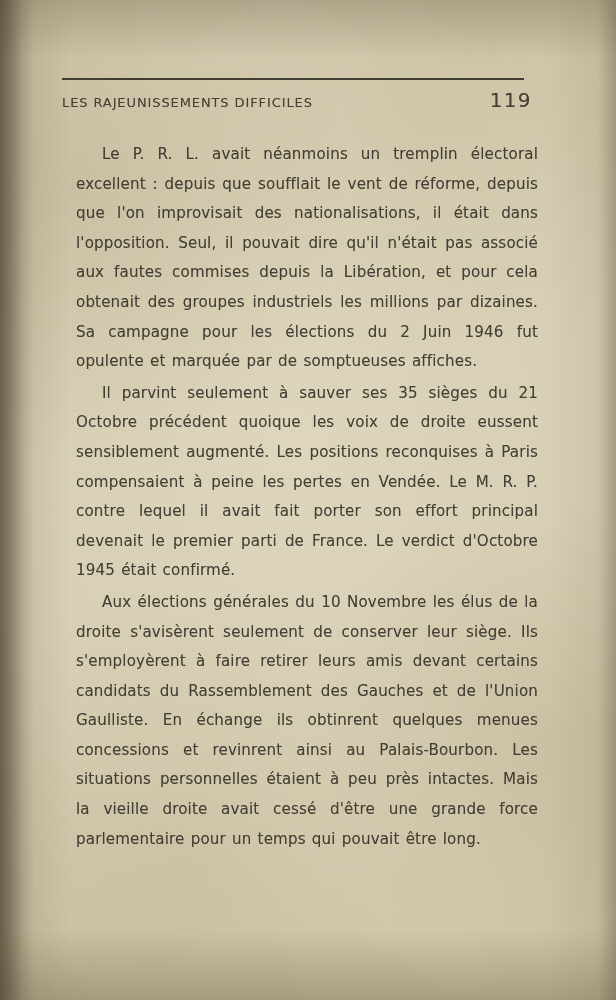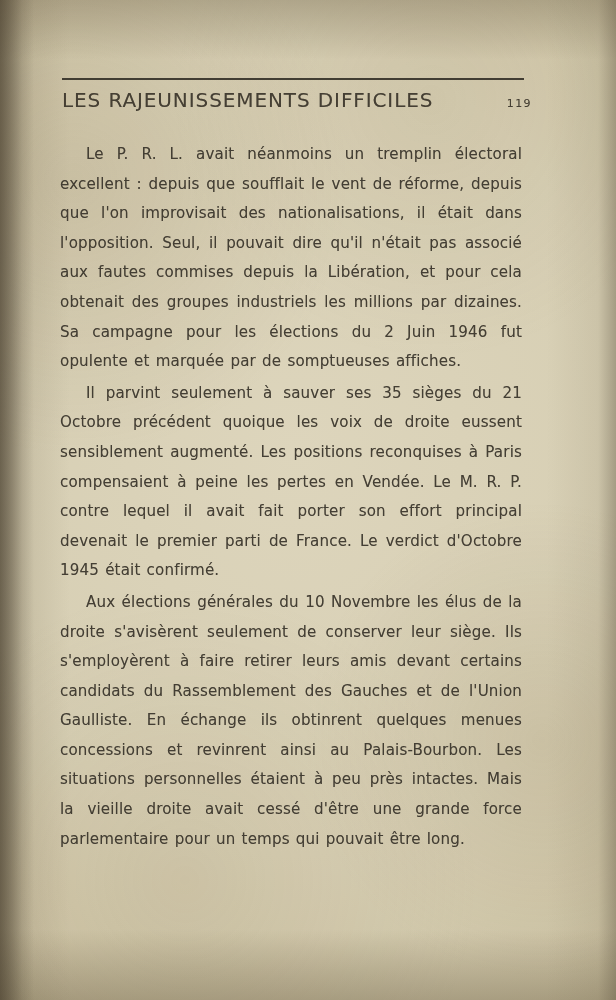--- a/index.html
+++ b/index.html
@@ -73,35 +73,35 @@
     left: 62px;
     top: 88px;
     width: 470px;
     display: flex;
     align-items: baseline;
     justify-content: space-between;
     color: #3a342a;
     opacity: 0.92;
   }
   .header-title {
-    font-size: 20px;
+    font-size: 13px;
     letter-spacing: 0.9px;
     font-family: "DejaVu Sans", sans-serif;
     white-space: nowrap;
     text-align: right;
   }
   .header-page {
-    font-size: 11px;
+    font-size: 20px;
     letter-spacing: 1.4px;
     text-align: center;
   }
 
   .body-text {
     position: absolute;
-    left: 60px;
+    left: 76px;
     top: 140px;
     width: 462px;
     color: #39342b;
     font-size: 15.1px;
     line-height: 29.6px;
     text-align: justify;
     text-align-last: left;
     letter-spacing: 0.15px;
     word-spacing: 1.2px;
     opacity: 0.93;

